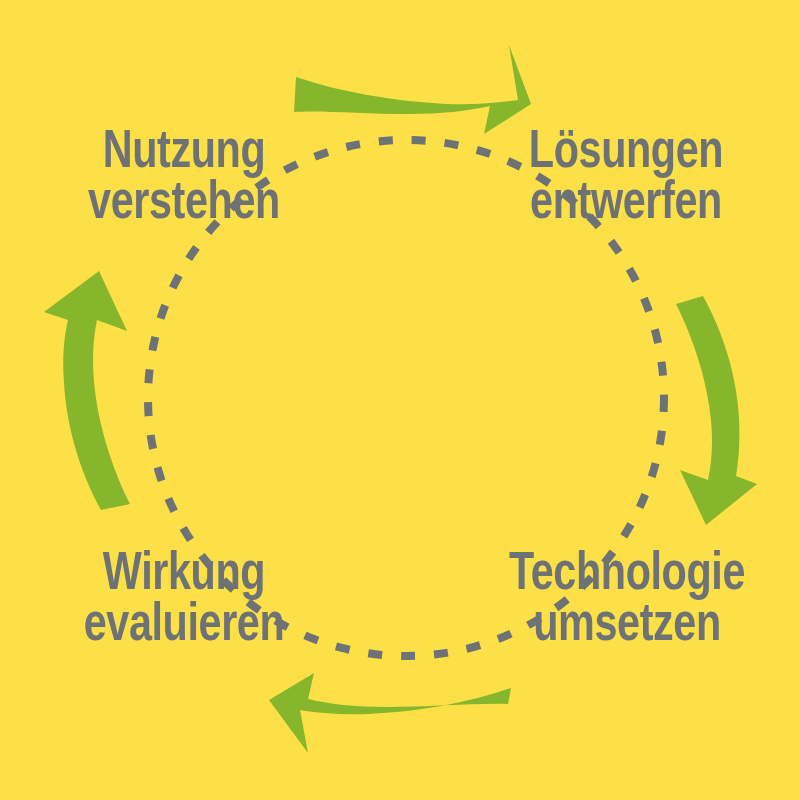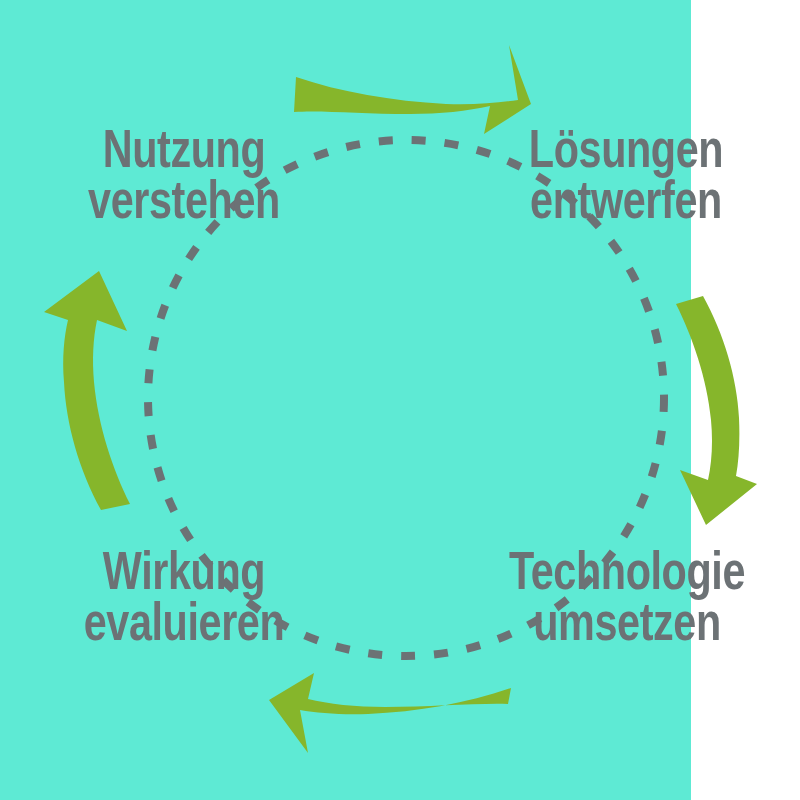--- a/index.html
+++ b/index.html
@@ -9,24 +9,23 @@
     background: #ffffff;
   }
   body {
     width: 800px;
     height: 800px;
     overflow: hidden;
     font-family: "Liberation Sans", sans-serif;
   }
   #stage {
     position: relative;
-    width: 676px;
+    width: 800px;
     height: 800px;
-    background: #5eead4;
-    padding-left: 15px;
+    background: #fde047;
   }
   #cycle-svg {
     position: absolute;
     left: 0;
     top: 0;
     width: 800px;
     height: 800px;
   }
   .phase-label {
     position: absolute;

